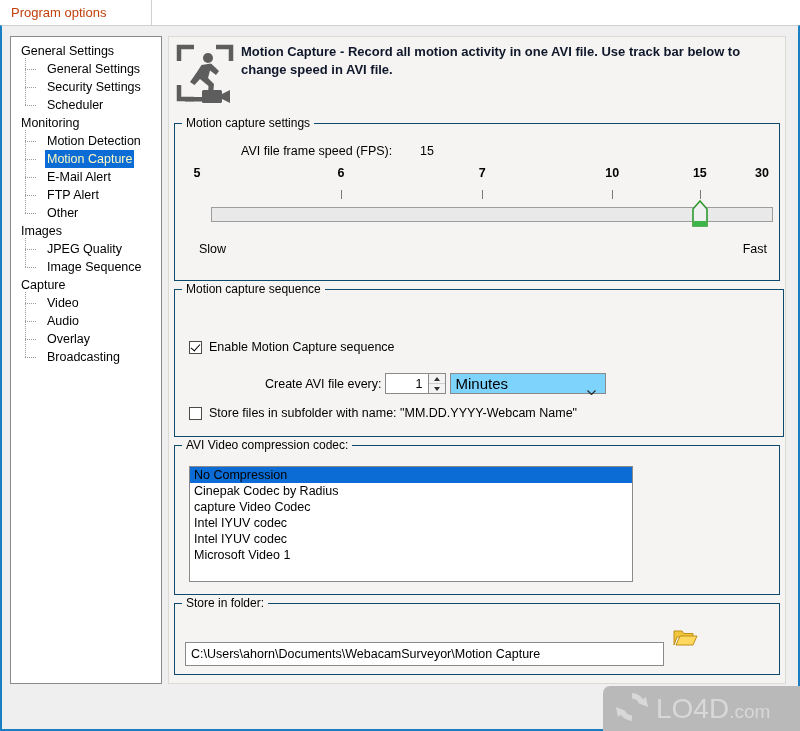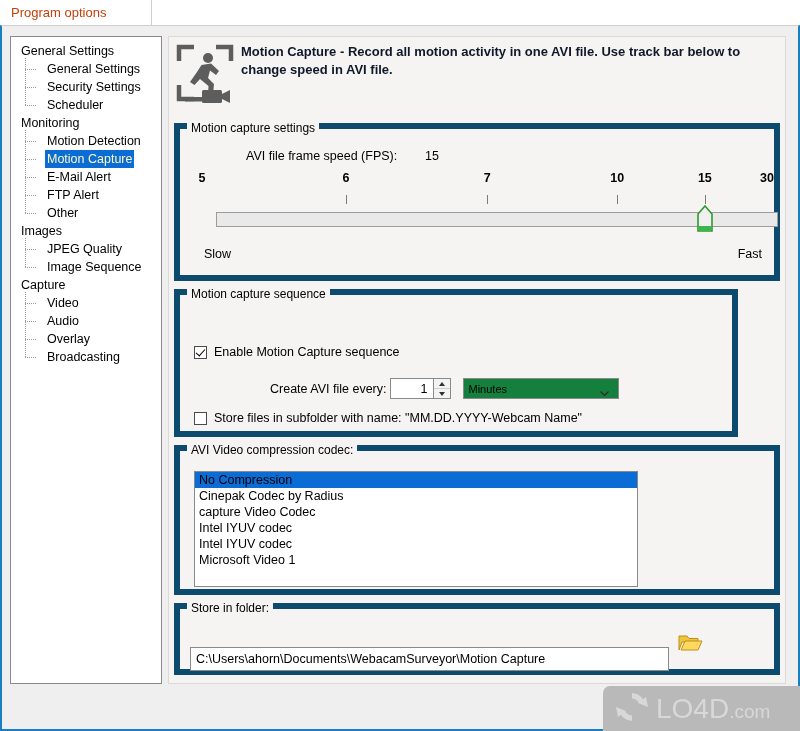--- a/index.html
+++ b/index.html
@@ -121,35 +121,35 @@
     width: 538px;
     font-size: 13px;
     font-weight: bold;
     line-height: 1.35;
     color: #0f172a;
   }
 
   
   .group {
     position: absolute;
-    border: 6px solid #0c4a6e;
+    border: 1px solid #0c4a6e;
     background: transparent;
   }
   .group > .glabel {
     position: absolute;
     left: 7px; top: -8px;
     background: #f5f4f2;
     padding: 0 4px;
     font-size: 12px;
     color: #000;
     white-space: nowrap;
   }
 
   #g-settings  { left: 5px;  top: 86px;  width: 606px; height: 158px; }
-  #g-sequence  { left: 5px;  top: 252px; width: 564px; height: 148px; }
+  #g-sequence  { left: 5px;  top: 252px; width: 610px; height: 148px; }
   #g-codec     { left: 5px;  top: 408px; width: 606px; height: 150px; }
   #g-folder    { left: 5px;  top: 566px; width: 606px; height: 72px; }
 
   
   .fps-label {
     position: absolute;
     left: 66px; top: 20px;
     font-size: 12.5px;
     white-space: nowrap;
   }
@@ -274,27 +274,27 @@
     transform: translate(-50%,-50%);
     border-left: 3.5px solid transparent;
     border-right: 3.5px solid transparent;
   }
   .spin-btns div:first-child::after { border-bottom: 4px solid #303030; }
   .spin-btns div:last-child::after  { border-top: 4px solid #303030; }
 
   .combo {
     width: 156px; height: 21px;
     border: 1px solid #8a8a8a;
-    background: #15803d;
-    margin-left: 12px;
+    background: #7dd3fc;
+    margin-left: 4px;
     display: flex;
     align-items: center;
     padding-left: 5px;
     position: relative;
-    font-size: 11px;
+    font-size: 15px;
   }
   .combo .chev {
     position: absolute;
     right: 9px; top: 50%;
     width: 9px; height: 5px;
     transform: translateY(-60%);
   }
 
   
   .listbox {

